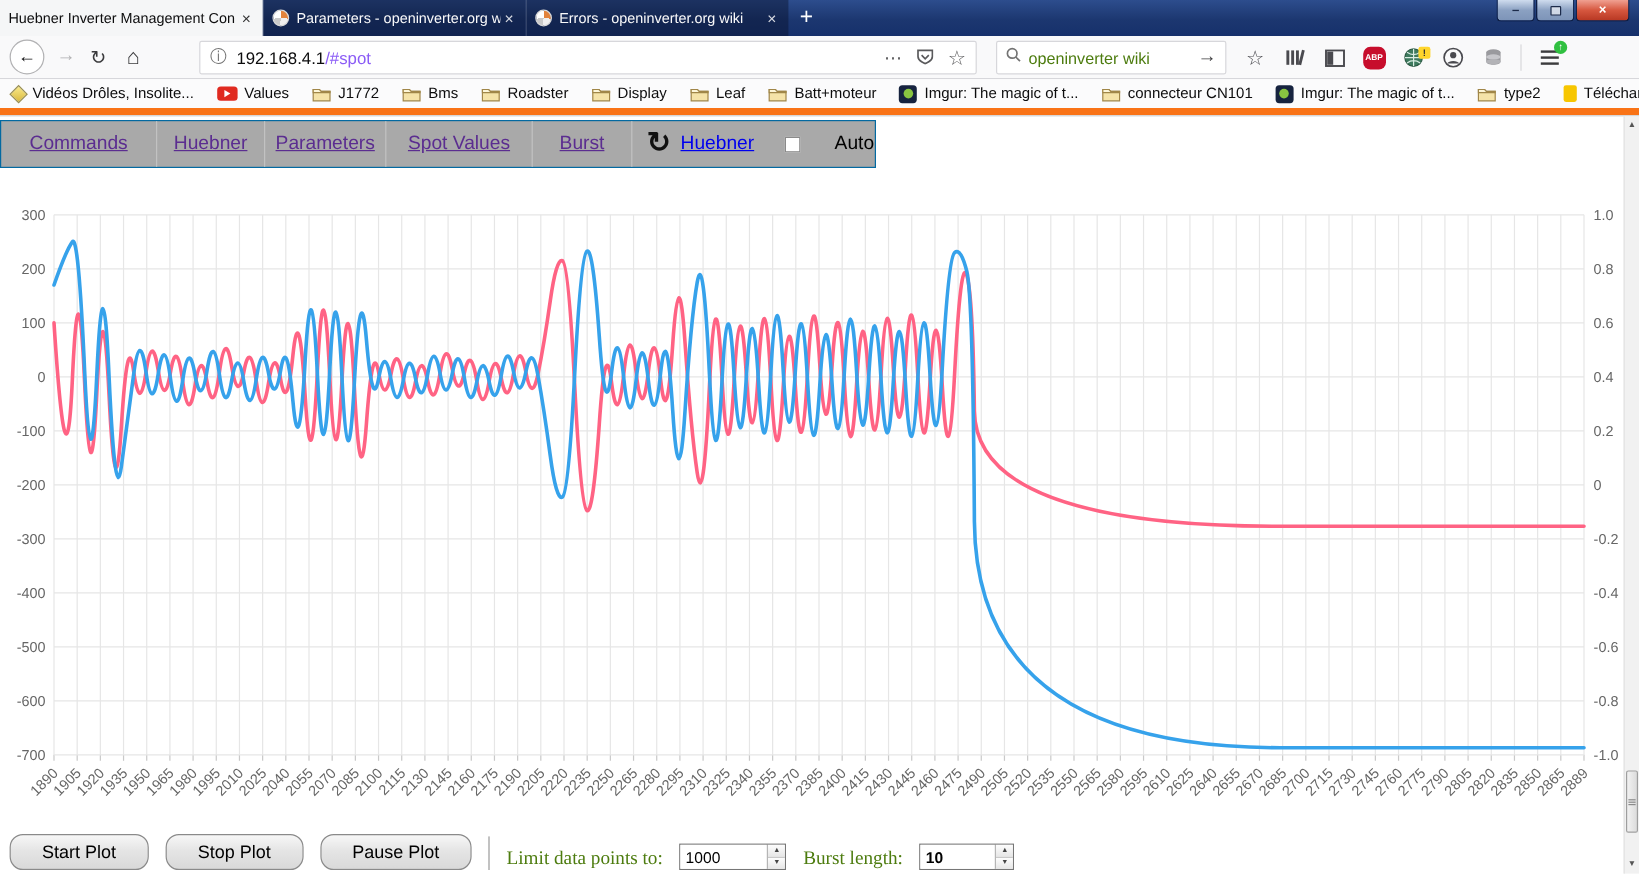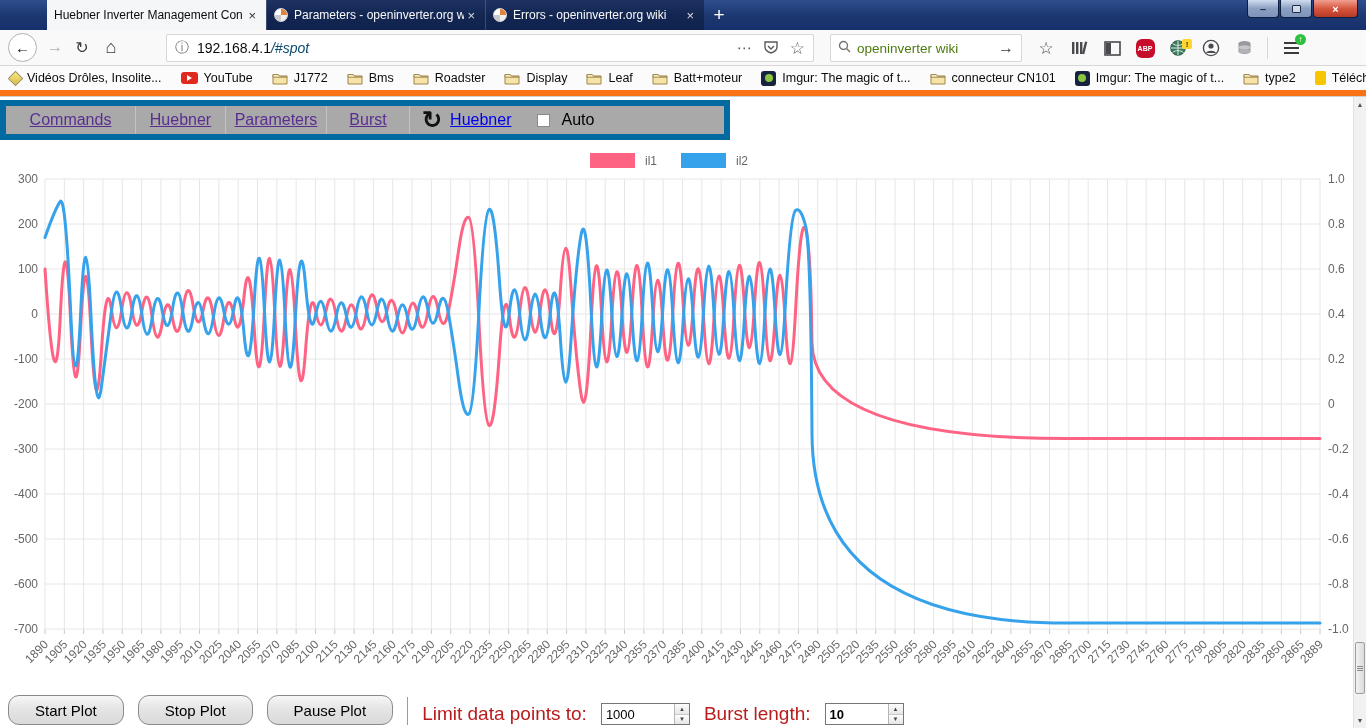--- a/index.html
+++ b/index.html
@@ -2,21 +2,21 @@
 <html><head>
 <meta charset="utf-8">
 <style>
   * { margin:0; padding:0; box-sizing:border-box; }
   html,body { width:1366px; height:728px; overflow:hidden; font-family:"Liberation Sans", sans-serif; background:#fff; }
   .abs { position:absolute; }
 
   
   #titlebar { position:absolute; top:0; left:0; width:1366px; height:30px;
     background:linear-gradient(180deg,#2d4d8d 0%,#1c3770 55%,#16306b 100%); }
-  #tab-strip { position:absolute; left:0; top:0; height:30px; display:flex;padding-left:47px; }
+  #tab-strip { position:absolute; left:0; top:0; height:30px; display:flex; }
   .tab { width:219px; height:30px; display:flex; align-items:center; padding:0 7px; font-size:12px; cursor:default; }
   .tab.active { background:#f5f6f7; color:#0c0c0d; }
   .tab.inactive { background:rgba(8,18,44,0.45); color:#f9f9fa; border-left:1px solid rgba(255,255,255,0.18); }
   .tab-title { flex:1; white-space:nowrap; overflow:hidden; }
   .tab-close { font-size:13px; padding:0 3px; opacity:.85; }
   .favicon { width:14px; height:14px; border-radius:50%; margin-right:6px; flex:none;
     background:conic-gradient(#e2833c 0 95deg,#efefef 95deg 185deg,#c9c9c9 185deg 265deg,#fff 265deg); border:1px solid #d8d8d8;}
   #new-tab-btn { width:30px; height:30px; color:#fff; font-size:19px; display:flex; align-items:center; justify-content:center; }
   #win-buttons { position:absolute; top:0; right:8px; display:flex; }
   .winbtn { width:32px; height:18px; border:1px solid #0d1d43; border-top:none; display:flex; align-items:center; justify-content:center;
@@ -30,21 +30,21 @@
   .navicon { position:absolute; top:4px; color:#3b3b3d; font-size:16px; text-align:center; }
   #back-btn { left:8px; top:3px; width:29px; height:29px; border:1px solid #b1b1b3; border-radius:50%; background:#fff;
     display:flex; align-items:center; justify-content:center; font-size:15px; color:#0c0c0d; }
   #fwd-btn { left:45px; top:8px; width:20px; color:#b1b1b3; }
   #reload-btn { left:72px; top:8px; width:20px; }
   #home-btn { left:100px; top:7px; width:22px; font-size:18px; }
   #urlbar { position:absolute; left:166px; top:4px; width:648px; height:28px; background:#fff; border:1px solid #d7d7db; border-radius:2px;
     display:flex; align-items:center; padding:0 8px; font-size:14px; }
   #url-info { color:#737373; font-size:14px; margin-right:8px; }
   #url-host { color:#0c0c0d;text-align:right; }
-  #url-path { color:#0c4a6e;font-style:italic; }
+  #url-path { color:#8b5cf6; }
   #url-actions { margin-left:auto; display:flex; align-items:center; gap:12px; color:#5a5a5c; }
   #searchbar { position:absolute; left:830px; top:4px; width:192px; height:28px; background:#fff; border:1px solid #d7d7db; border-radius:2px;
     display:flex; align-items:center; padding:0 7px; gap:6px; }
   #search-input { border:none; outline:none; flex:1; font-size:13.5px; font-family:"Liberation Sans",sans-serif; color:#4d7c0f; background:transparent; min-width:0;}
   #toolbar-icons { position:absolute; left:1036px; top:5px; display:flex; align-items:center; gap:13px; height:26px; }
   .tbicon { width:20px; height:20px; display:flex; align-items:center; justify-content:center; color:#4a4a4f; position:relative; }
   .abp { background:#c70d2c; color:#fff; font-size:7px; font-weight:bold; width:19px; height:19px; border-radius:6px;
     display:flex; align-items:center; justify-content:center; }
   .badge-alert { position:absolute; right:-4px; top:1px; background:#ffd52c; color:#333; width:10px; height:10px; border-radius:2px;
     font-size:8px; font-weight:bold; display:flex; align-items:center; justify-content:center; }
@@ -60,41 +60,41 @@
   .bm-item { display:flex; align-items:center; gap:6px; }
   .bm-diamond { width:11px; height:11px; transform:rotate(45deg); background:linear-gradient(135deg,#f9e98a,#d9b93e); border:1px solid #9a8f52; }
   .yt { width:17px; height:12px; background:#e02a20; border-radius:3px; display:flex; align-items:center; justify-content:center; }
   .yt-tri { width:0; height:0; border-left:5px solid #fff; border-top:3px solid transparent; border-bottom:3px solid transparent; }
   .bm-imgur { width:15px; height:15px; border-radius:3px; background:#16233f; display:flex; align-items:center; justify-content:center; }
   .bm-imgur span { width:8px; height:8px; border-radius:50%; background:#89c541; }
   .bm-g { width:11px; height:14px; background:#f7c600; border-radius:2px; }
 
   
   #content { position:absolute; top:96px; left:0; width:1366px; height:632px; background:#fff; border-top:1px solid #cfcfcf; }
-  #menu-bar { position:absolute; top:3px; left:0; width:730px; height:40px; background:#a9a9a9; border:6px solid #0369a1; display:flex; }
+  #menu-bar { position:absolute; top:3px; left:0; width:730px; height:40px; background:#a9a9a9; border:1px solid #0369a1; display:flex; }
   .menu-cell { border-right:1px solid #c2c2c2; display:flex; align-items:center; justify-content:center; }
   .menu-cell a { color:#5b2d90; font-size:16px; text-decoration:underline; }
   #refresh-cell { flex:1; border-right:none; justify-content:flex-start; padding-left:12px; gap:8px; }
   #refresh-icon { font-size:24px; font-weight:bold; color:#111; line-height:1; }
   #refresh-link { color:#0000ee; font-size:16px; text-decoration:underline; }
   #auto-box { width:13px; height:13px; background:#fff; border:1px solid #8a8a8a; margin-left:18px; }
-  #auto-label { font-size:16px; color:#000; margin-left:3px; }
+  #auto-label { font-size:16px; color:#000; margin-left:20px; }
 
   #legend { position:absolute; top:56px; left:0; width:1352px; display:flex; justify-content:center; align-items:center; gap:10px; }
   .legend-swatch { width:45px; height:15px; }
   .legend-label { font-size:12px; color:#666; margin-right:14px; }
 
   #chart-svg { position:absolute; top:50px; left:0; }
 
   
   #controls { position:absolute; bottom:3px; left:8px; height:34px; display:flex; align-items:flex-end; gap:14px; }
   .plot-btn { height:30px; padding:0 26px; font-size:15px; font-family:"Liberation Sans",sans-serif; color:#000;
     background:linear-gradient(180deg,#f7f7f7,#e5e5e5 45%,#d9d9d9); border:1px solid #8a8a8a; border-radius:11px; }
   #ctl-divider { width:1px; height:28px; background:#9a9a9a; }
-  .ctl-label { font-size:19px; color:#b91c1c; }
+  .ctl-label { font-size:16px; color:#4d7c0f;font-family:Liberation Serif, serif; }
   .num-wrap { display:flex; height:22px; border:1px solid #767676; background:#fff; }
   .num-input { border:none; outline:none; width:72px; font-size:13px; padding-left:4px; font-family:"Liberation Sans",sans-serif; }
   .num-input.small { width:62px;font-weight:bold; }
   .spinner { width:15px; border-left:1px solid #b5b5b5; display:flex; flex-direction:column; }
   .spin-btn { flex:1; background:linear-gradient(180deg,#fdfdfd,#e6e6e6); font-size:6px; color:#444; display:flex; align-items:center; justify-content:center; }
   .spin-btn:first-child { border-bottom:1px solid #c9c9c9; }
 
   
   #scrollbar { position:absolute; top:97px; right:0; width:13px; height:631px; background:#f1f1f1; border-left:1px solid #e2e2e2; }
   .scroll-arrow { position:absolute; left:0; width:12px; height:15px; color:#555; font-size:7px; display:flex; align-items:center; justify-content:center; }
@@ -220,21 +220,21 @@
         <span class="bm-diamond"></span>
       </span>
       <span>Vidéos Drôles, Insolite...</span>
     </span>
     <span class="bm-item">
       <span style="display: flex;">
         <span class="yt">
           <span class="yt-tri"></span>
         </span>
       </span>
-      <span>YouTube</span>
+      <span>Values</span>
     </span>
     <span class="bm-item">
       <span style="display: flex;">
         <svg width="16" height="13" viewBox="0 0 16 13">
           <path d="M1 3 L1 12 L15 12 L15 4.2 L7.6 4.2 L6.2 2.6 L1 2.6 Z" fill="#f5e3a8" stroke="#a08648"></path>
           <path d="M1 5.2 L15 5.2 L15 4.2 L7.6 4.2 L6.2 2.6 L1 2.6 Z" fill="#fdf6d8" stroke="#a08648"></path>
         </svg>
       </span>
       <span>J1772</span>
     </span>
@@ -330,38 +330,35 @@
   <div id="menu-bar">
 
   <div class="menu-cell" style="width: 130px;">
         <a href="#">Commands</a>
       </div>
       <div class="menu-cell" style="width: 90px;">
         <a href="#">Huebner</a>
       </div>
       <div class="menu-cell" style="width: 101px;">
         <a href="#">Parameters</a>
+      </div>
+      <div class="menu-cell" style="width: 122px;">
+        <a href="#">Spot Values</a>
       </div>
       <div class="menu-cell" style="width: 83px;">
         <a href="#">Burst</a>
       </div>
       <div class="menu-cell" id="refresh-cell">
         <span id="refresh-icon">↻</span>
         <a id="refresh-link" href="#">Huebner</a>
         <span id="auto-box"></span>
         <span id="auto-label">Auto</span>
       </div>
     </div>
 
-  <div id="legend">
-      <span class="legend-swatch" style="background: rgb(255, 99, 132);"></span>
-      <span class="legend-label">il1</span>
-      <span class="legend-swatch" style="background: rgb(54, 162, 235);"></span>
-      <span class="legend-label">il2</span>
-    </div>
   <svg id="chart-svg" width="1352" height="540">
       <line x1="45" y1="32" x2="45" y2="482" stroke="#e6e6e6"></line>
       <line x1="45" y1="482" x2="45" y2="487" stroke="#c9c9c9"></line>
       <text x="49" y="498" text-anchor="end" fill="#666" font-size="12px" transform="rotate(-45 49 498)">1890</text>
       <line x1="64.31818181818181" y1="32" x2="64.31818181818181" y2="482" stroke="#e6e6e6"></line>
       <line x1="64.31818181818181" y1="482" x2="64.31818181818181" y2="487" stroke="#c9c9c9"></line>
       <text x="68.31818181818181" y="498" text-anchor="end" fill="#666" font-size="12px" transform="rotate(-45 68.31818181818181 498)">1905</text>
       <line x1="83.63636363636363" y1="32" x2="83.63636363636363" y2="482" stroke="#e6e6e6"></line>
       <line x1="83.63636363636363" y1="482" x2="83.63636363636363" y2="487" stroke="#c9c9c9"></line>
       <text x="87.63636363636363" y="498" text-anchor="end" fill="#666" font-size="12px" transform="rotate(-45 87.63636363636363 498)">1920</text>

